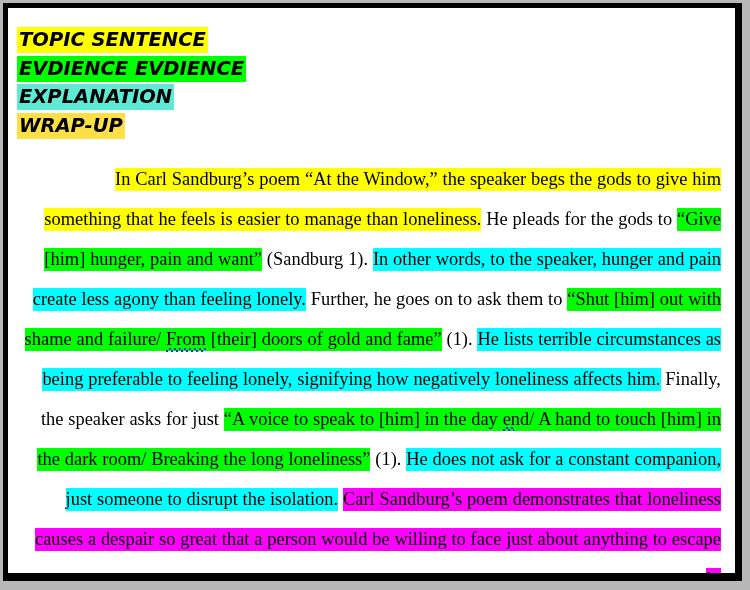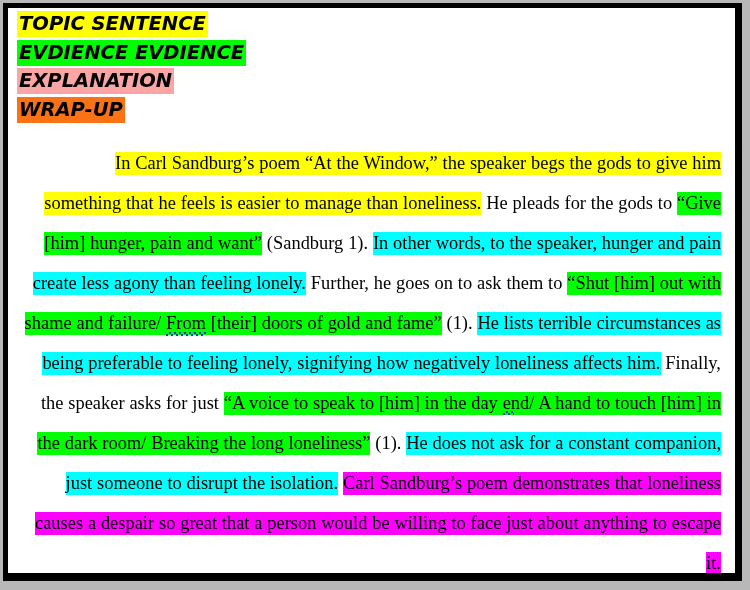--- a/index.html
+++ b/index.html
@@ -39,21 +39,21 @@
     box-sizing: border-box;
     width: 100%;
     height: 100%;
     background: #ffffff;
     padding: 6px 0 0 9px;
     overflow: hidden;
   }
 
   
   #legend {
-    margin: 0 0 0 0;
+    margin: 16px 0 0 0;
   }
   .legend-line {
     font-family: "DejaVu Sans", "Liberation Sans", sans-serif;
     font-weight: bold;
     font-style: italic;
     font-size: 19.5px;
     line-height: 1.0;
     color: #000000;
     margin: 0 0 9px 0;
     white-space: nowrap;
@@ -108,21 +108,21 @@
 </head>
 <body>
 
 <div id="doc-frame">
   <div id="doc-border">
     <div id="doc-page">
 
       <div id="legend">
           <div class="legend-line"><span style="background: rgb(255, 255, 0);">TOPIC SENTENCE</span></div>
           <div class="legend-line"><span style="background: rgb(0, 255, 0);">EVDIENCE EVDIENCE</span></div>
-          <div class="legend-line"><span style="background: #fca5a5;">EXPLANATION</span></div>
-          <div class="legend-line"><span style="background: #f97316; text-align: center;">WRAP-UP</span></div>
+          <div class="legend-line"><span style="background: #5eead4;">EXPLANATION</span></div>
+          <div class="legend-line"><span style="background: #fde047; text-align: center;">WRAP-UP</span></div>
         </div>
 
       <p id="essay"><span class="hl" style="background: rgb(255, 255, 0);">In Carl Sandburg’s poem “At the Window,” the speaker begs the gods to give him something that he feels is easier to manage than loneliness.</span><span> He pleads for the gods to </span><span class="hl" style="background: rgb(0, 255, 0);">“Give [him] hunger, pain and want”</span><span> (Sandburg 1). </span><span class="hl" style="background: rgb(0, 255, 255);">In other words, to the speaker, hunger and pain create less agony than feeling lonely.</span><span> Further, he goes on to ask them to </span><span class="hl" style="background: rgb(0, 255, 0);">“Shut [him] out with shame and failure/ <span class="squiggle">From</span> [their] doors of gold and fame”</span><span> (1). </span><span class="hl" style="background: rgb(0, 255, 255);">He lists terrible circumstances as being preferable to feeling lonely, signifying how negatively loneliness affects him.</span><span> Finally, the speaker asks for just </span><span class="hl" style="background: rgb(0, 255, 0);">“A voice to speak to [him] in the day <span class="squiggle squiggle-short">end</span>/ A hand to touch [him] in the dark room/ Breaking the long loneliness”</span><span> (1). </span><span class="hl" style="background: rgb(0, 255, 255);">He does not ask for a constant companion, just someone to disrupt the isolation.</span><span> </span><span class="hl" style="background: rgb(255, 0, 255);">Carl Sandburg’s poem demonstrates that loneliness causes a despair so great that a person would be willing to face just about anything to escape it.</span></p>
 
     </div>
   </div>
 </div>
 
 </body></html>

